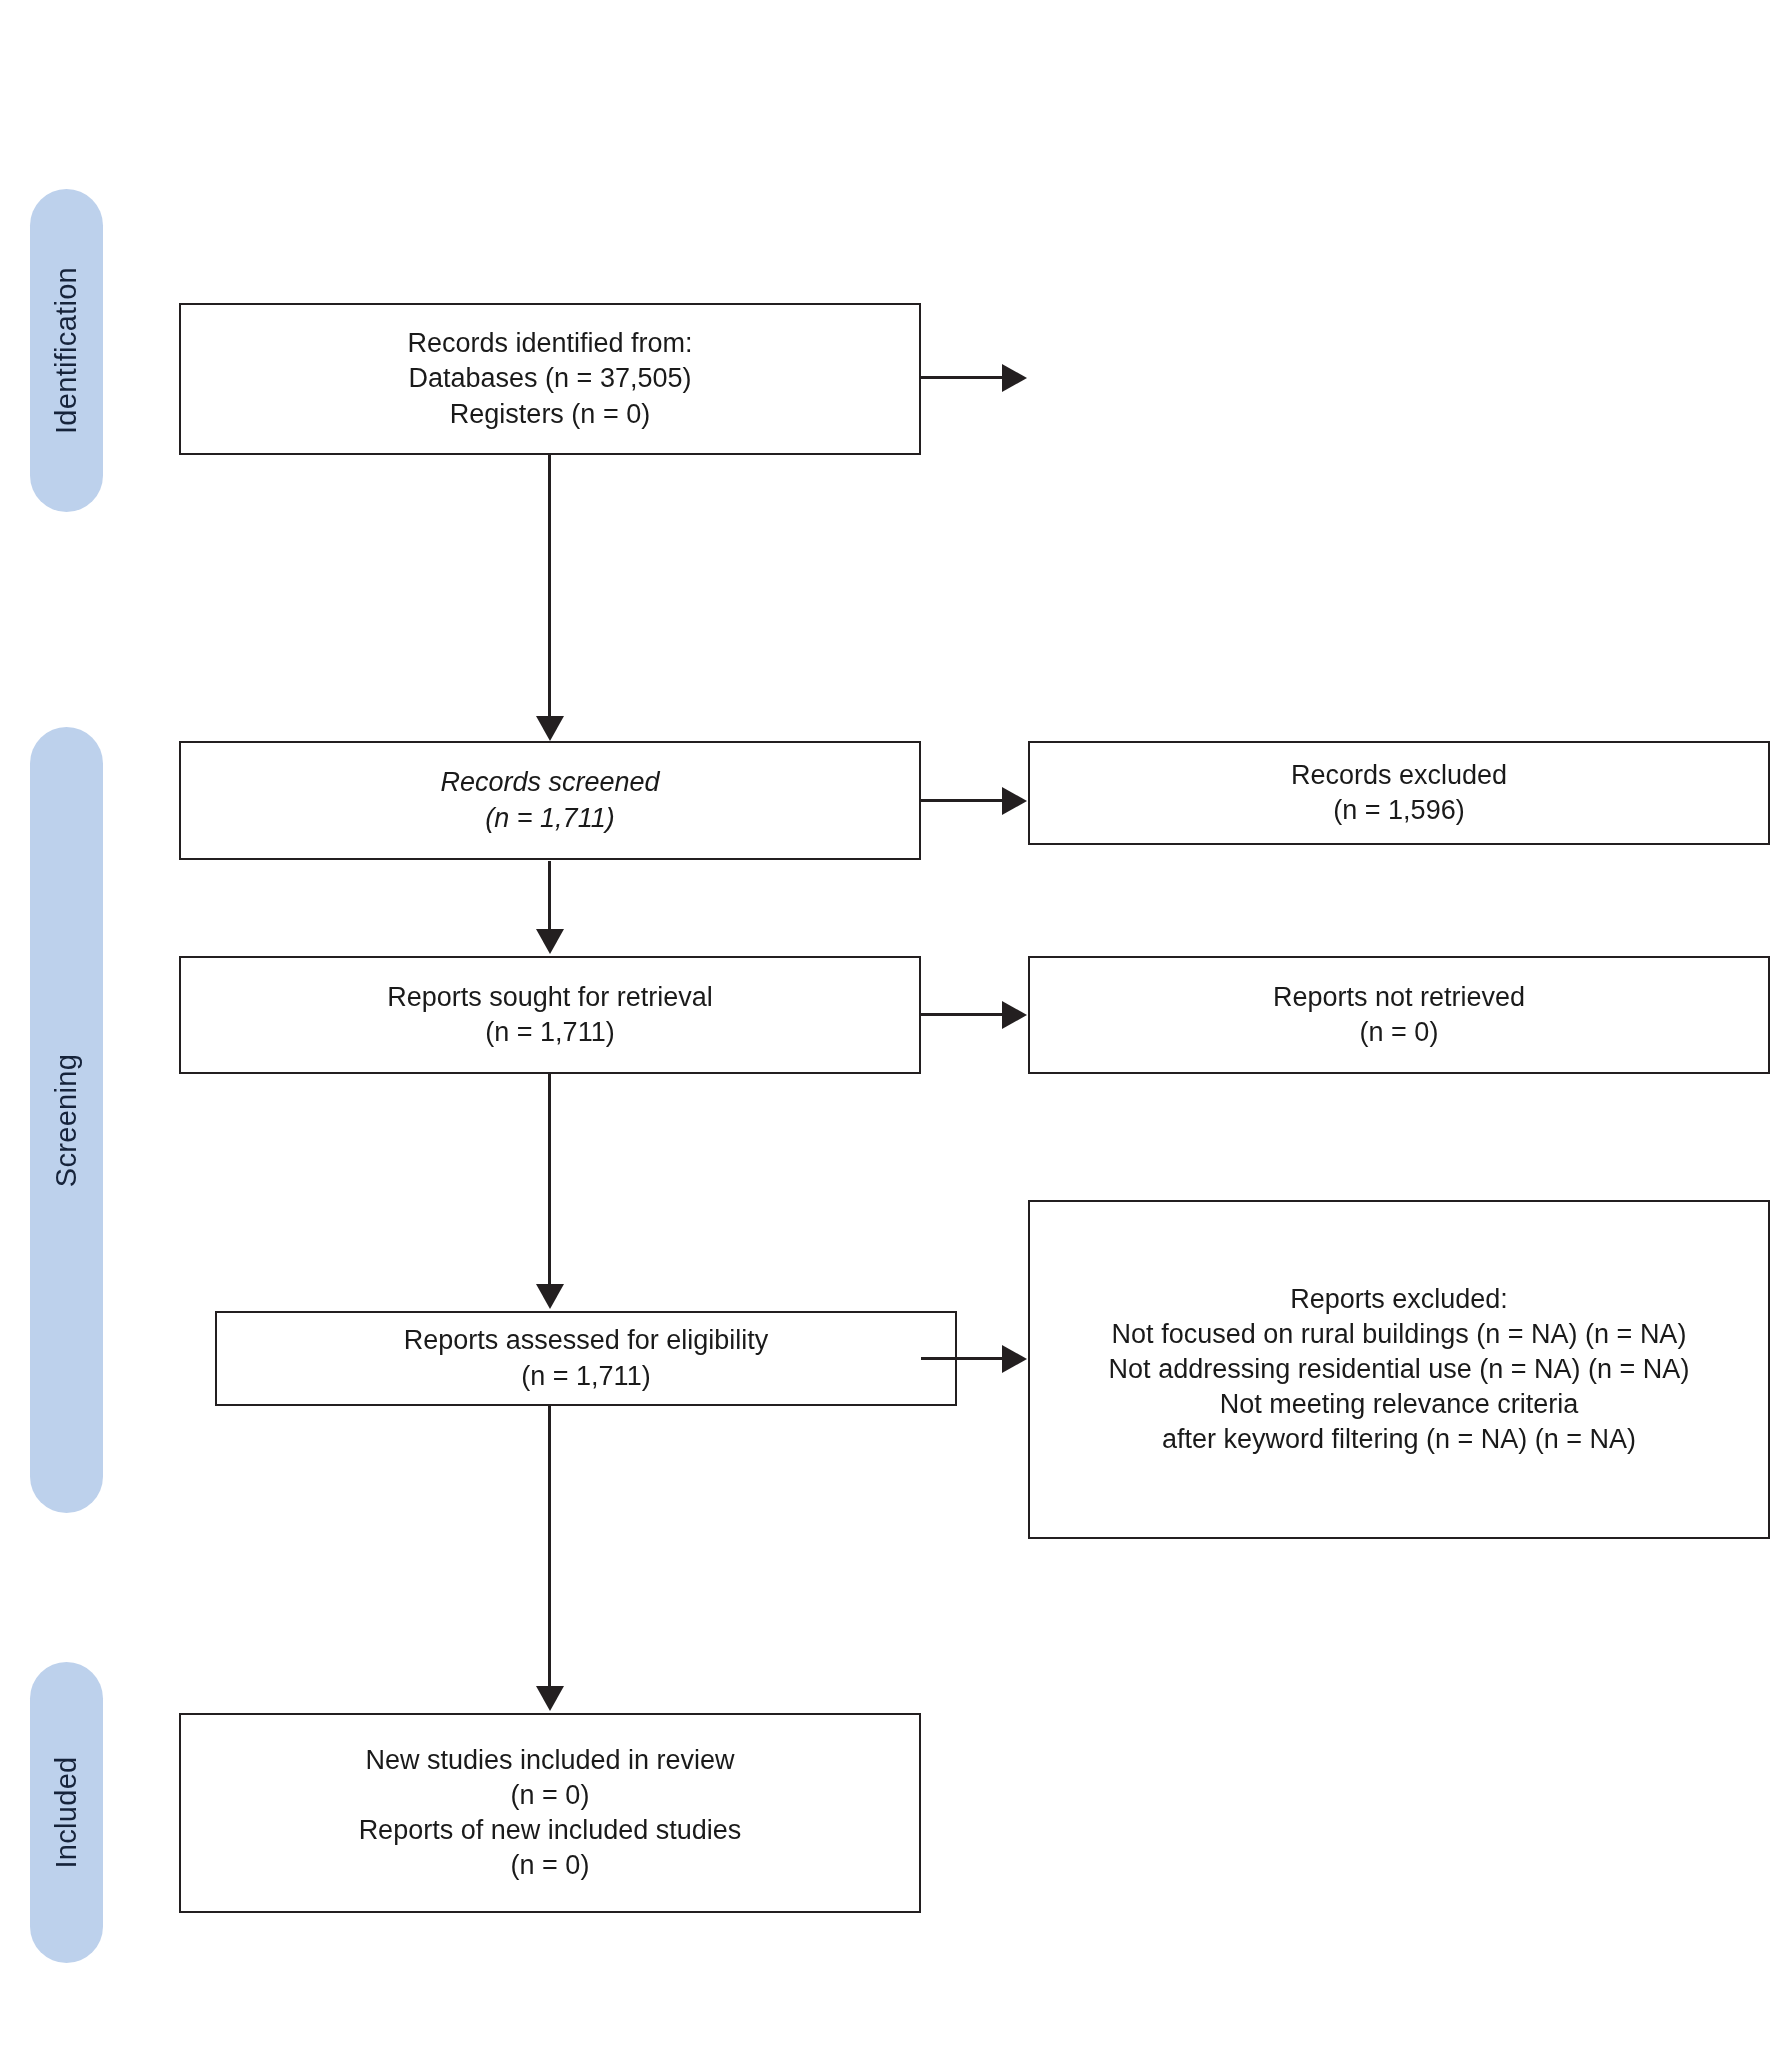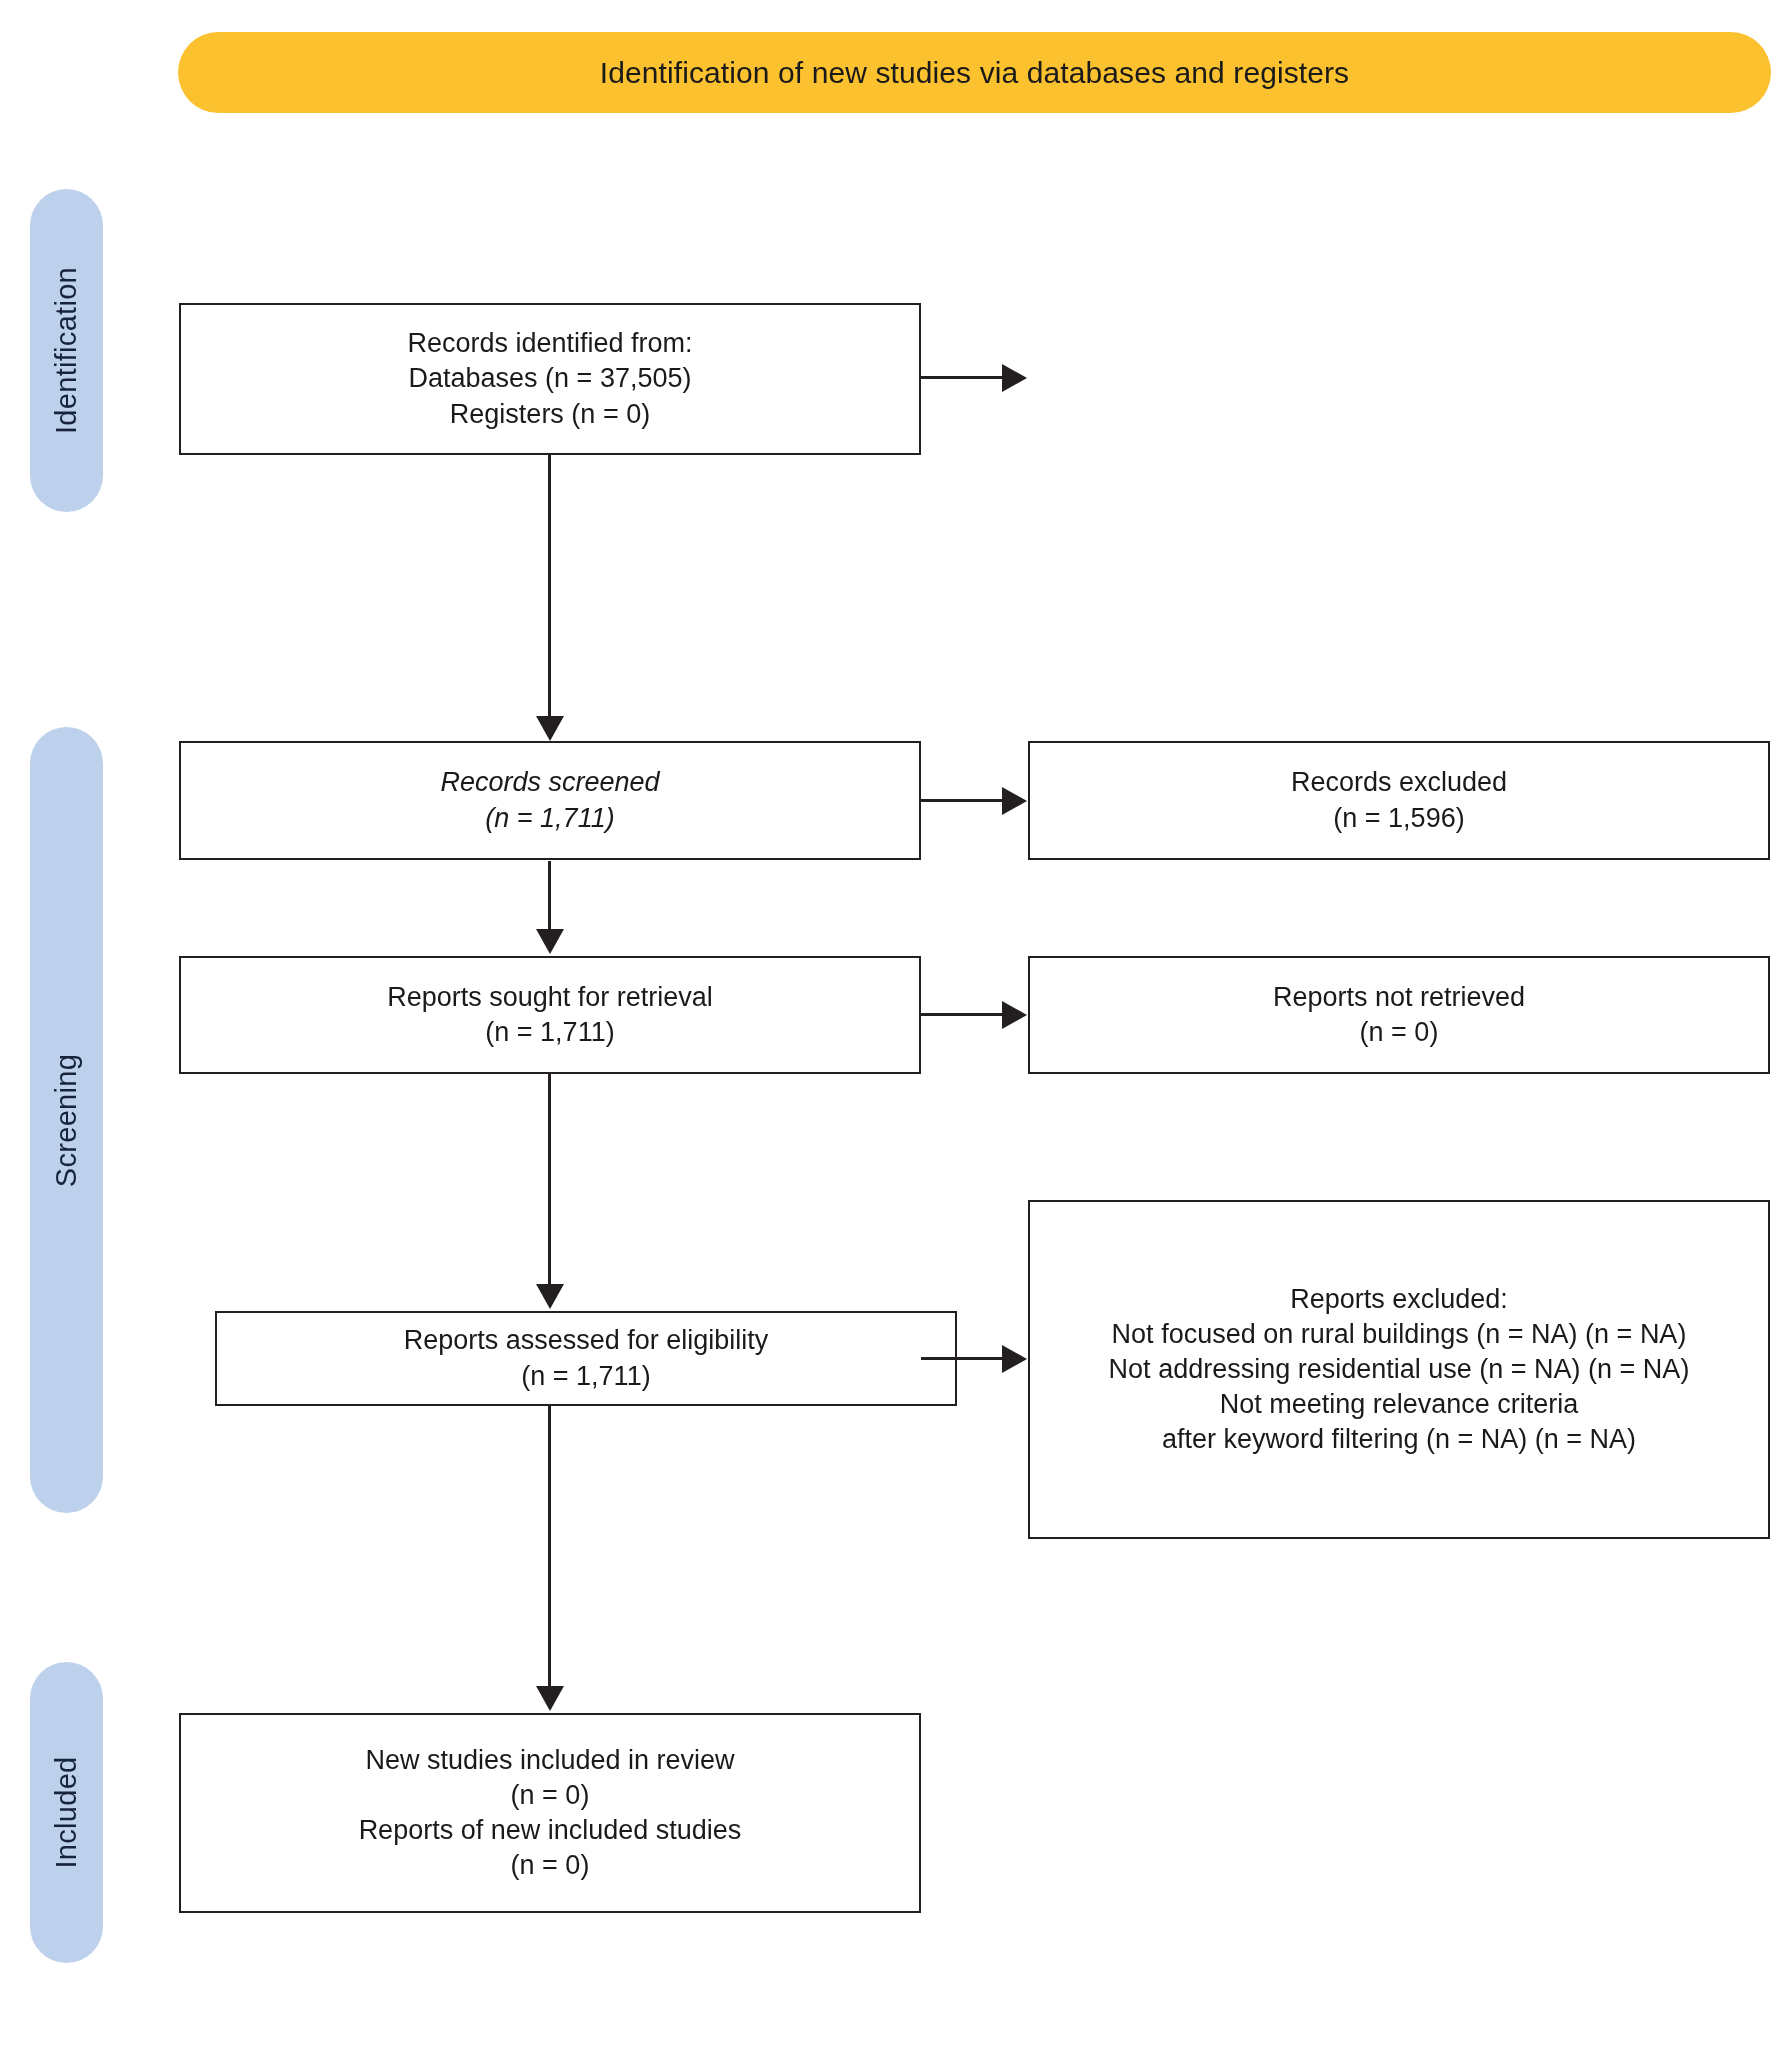--- a/index.html
+++ b/index.html
@@ -83,21 +83,21 @@
 
   
   #box-identified   { left: 179px; top: 303px;  width: 742px; height: 152px; }
   #box-screened     { left: 179px; top: 741px; width: 742px; height: 119px; font-style: italic; }
   #box-sought       { left: 179px; top: 956px; width: 742px; height: 118px; }
   #box-assessed     { left: 179px; top: 1311px; width: 742px; height: 95px; margin-left: 36px; }
   #box-included     { left: 179px; top: 1713px; width: 742px; height: 200px; }
 
   
   #box-removed      { left: 1028px; top: 243px;  width: 742px; height: 269px; }
-  #box-excluded     { left: 1028px; top: 741px; width: 742px; height: 119px; }
+  #box-excluded     { left: 1028px; top: 741px; width: 742px; height: 104px; }
   #box-notretrieved { left: 1028px; top: 956px; width: 742px; height: 118px; }
   #box-repexcluded  { left: 1028px; top: 1200px; width: 742px; height: 339px; }
 
   
   .conn {
     position: absolute;
     background: #231f20;
   }
   .conn-v { width: 3.2px; }
   .conn-h { height: 3.2px; }
@@ -139,23 +139,20 @@
   #ar1 { left: 1002px; top: 364px; }
   #ar2 { left: 1002px; top: 787px; }
   #ar3 { left: 1002px; top: 1001px; }
   #ar4 { left: 1002px; top: 1345px; }
 </style>
 </head>
 <body>
 
 <div id="canvas">
 
-  <div class="header-banner">
-    <span class="banner-text">Identification of new studies via databases and registers</span>
-  </div>
 
   <div class="stage-pill" id="stage-identification">
     <span class="stage-label">Identification</span>
   </div>
 
   <div class="stage-pill" id="stage-screening">
     <span class="stage-label">Screening</span>
   </div>
 
   <div class="stage-pill" id="stage-included">

